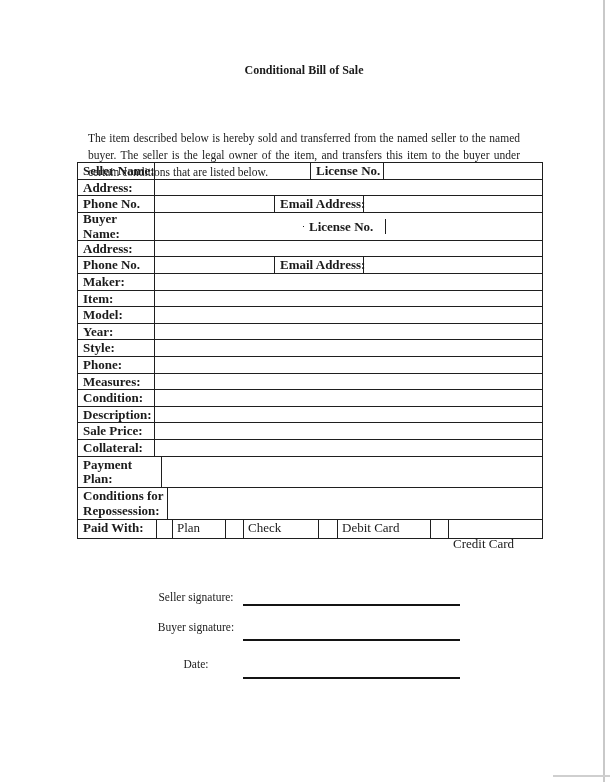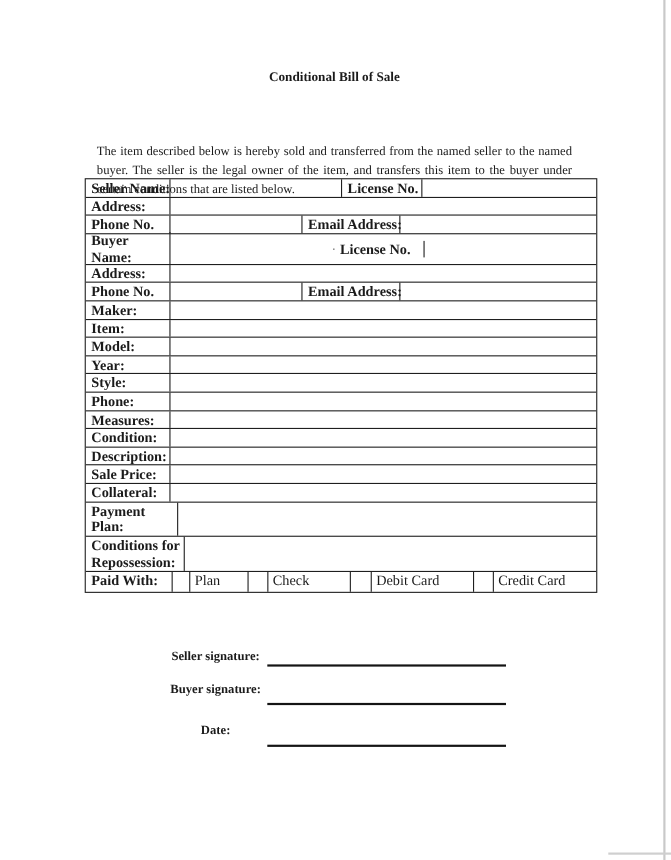--- a/index.html
+++ b/index.html
@@ -21,31 +21,31 @@
     border:1.6px solid #1f1f1f; font-size:13px; font-weight:bold;
     box-sizing:border-box;
   }
   .trow{display:flex; border-bottom:1.5px solid #1f1f1f; box-sizing:border-box;}
   .trow:last-child{border-bottom:none;}
   .tcell{
     border-right:1.5px solid #1f1f1f; box-sizing:border-box;
     padding:1px 2px 0 5px; line-height:14.5px; flex:none; white-space:nowrap;
   }
   .tcell:last-child{border-right:none;}
-  .fill{flex:1 1 auto;}
+  .fill{flex:1 1 auto;margin-top:16px;}
   .pre{white-space:pre-line;}
   .chk{padding:0;}
   .opt{font-weight:normal; padding-left:4px;}
   .h1{height:16.6px;}
   .h2{height:28px;align-items:center;}
   .h3{height:31.6px;}
   .h4{height:18.6px;}
   .sig-label{
     position:absolute; left:196px; transform:translateX(-50%);
-    font-weight:bold; font-size:11.5px; white-space:nowrap;
+    font-weight:normal; font-size:11.5px; white-space:nowrap;
   }
   .sig-line{
     position:absolute; left:243px; width:217px; height:1.7px; background:#141414;
   }
   .edge-v{position:absolute; left:603px; top:0; width:1.5px; height:782px; background:#c9c9c9;}
   .edge-h{position:absolute; left:553px; top:775px; width:57px; height:1.5px; background:#cfcfcf;}
 </style>
 </head>
 <body>
 

